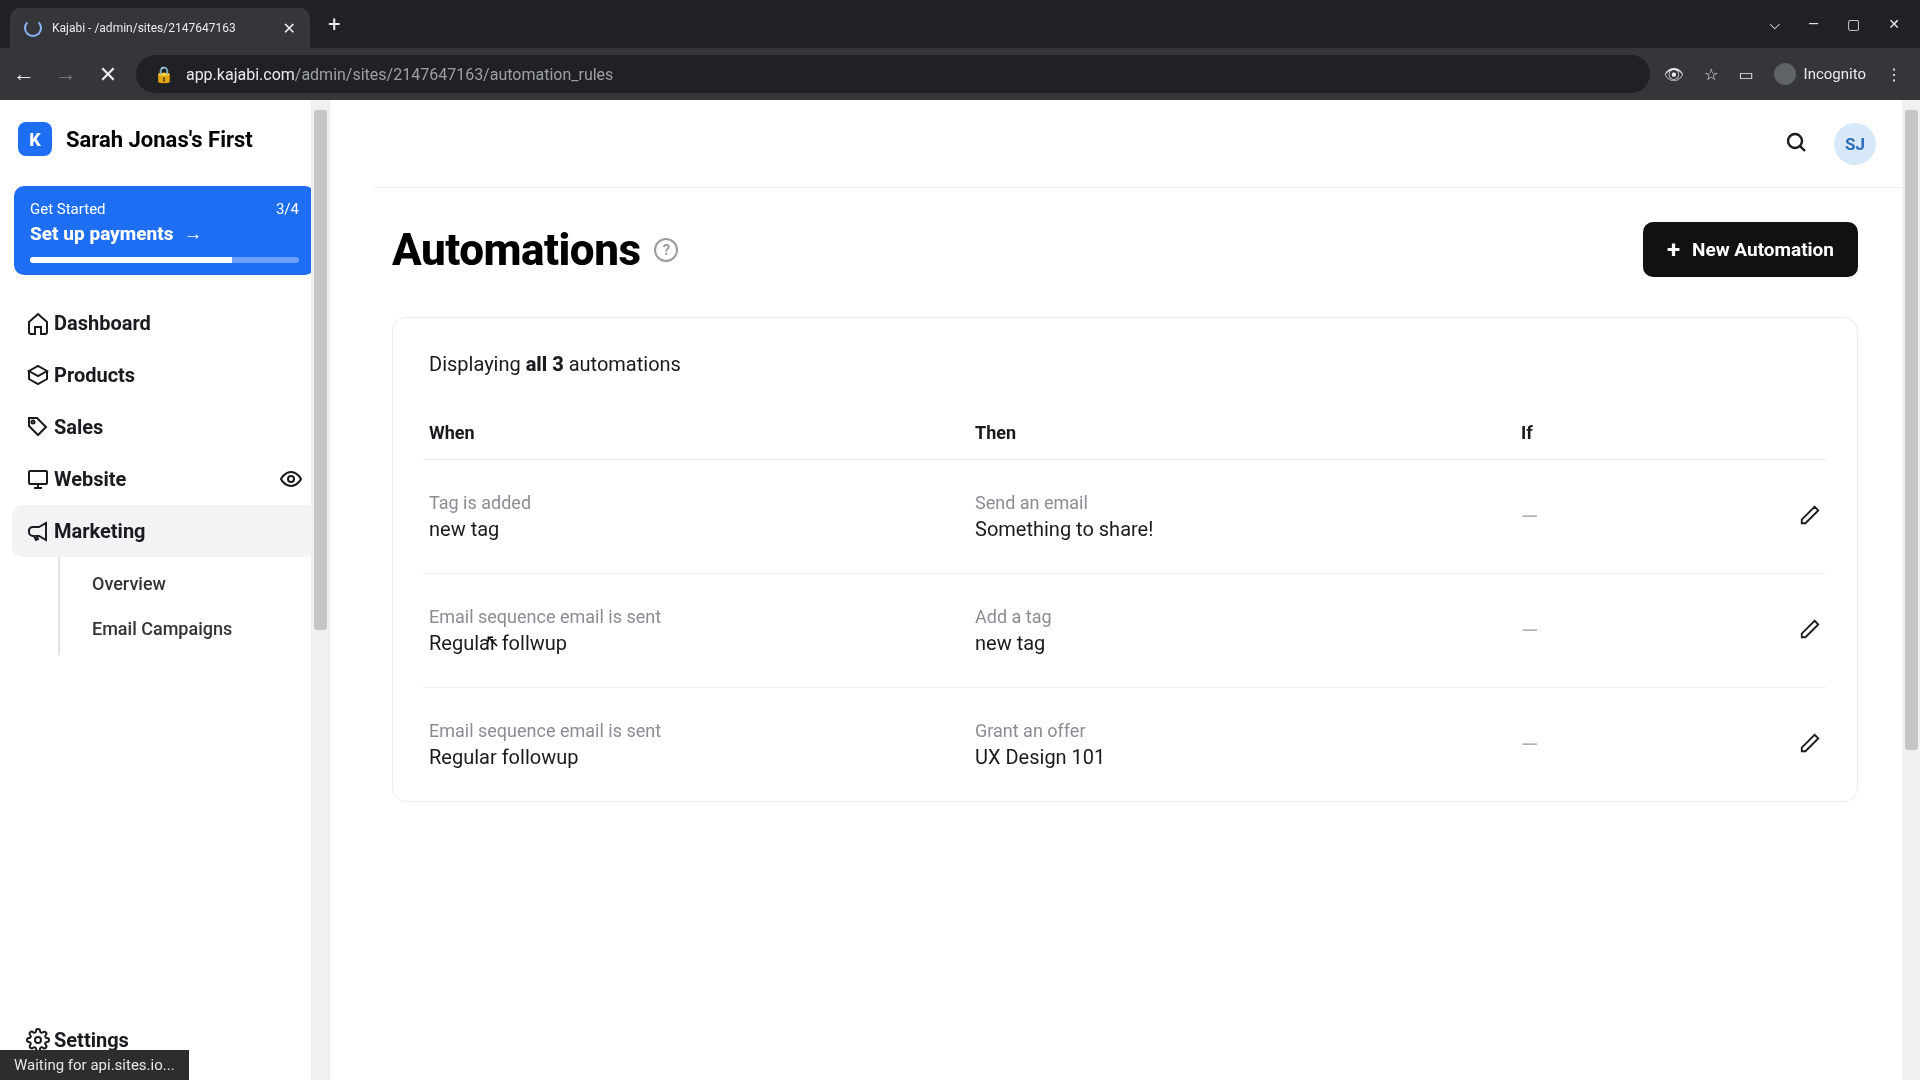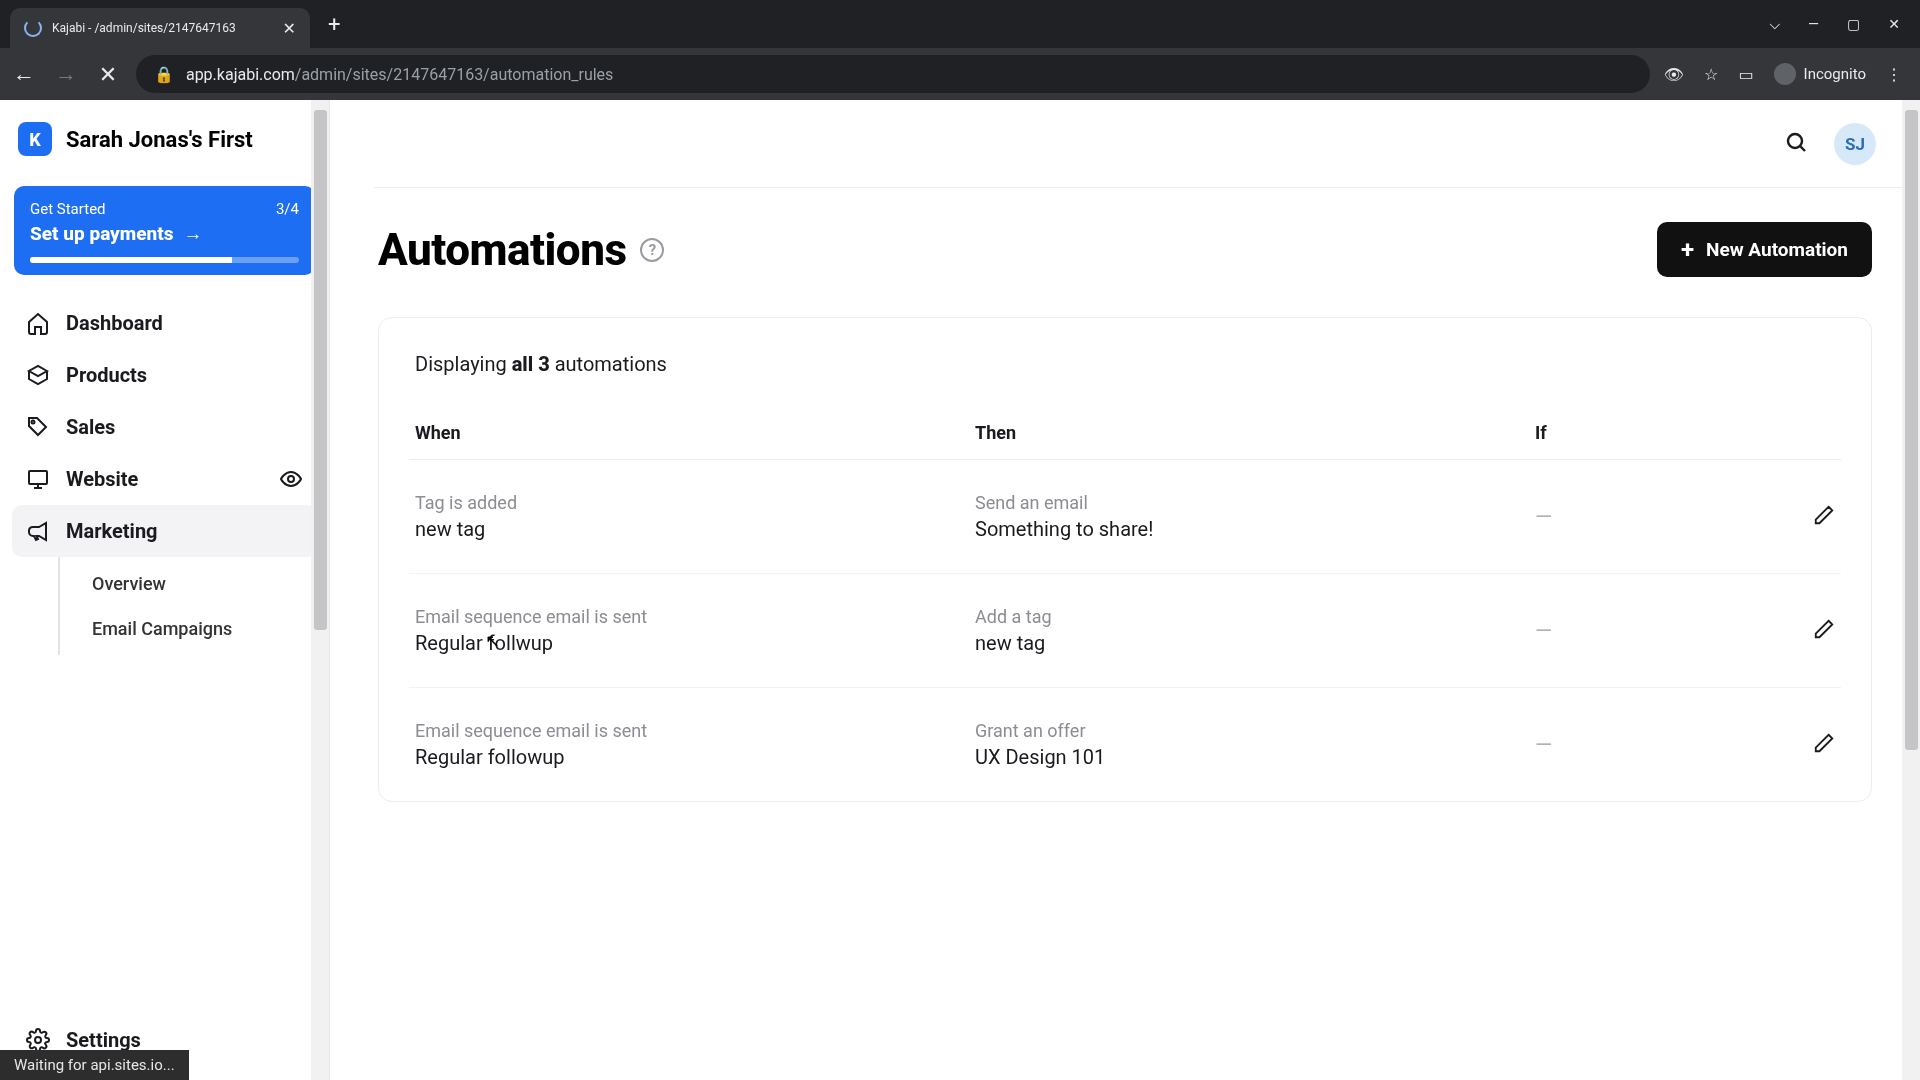--- a/index.html
+++ b/index.html
@@ -33,37 +33,37 @@
   .brand-logo { width: 34px; height: 34px; background: #1e6ef4; border-radius: 8px; display: flex; align-items: center; justify-content: center; color: #fff; font-weight: 800; font-size: 18px; }
   .brand-name { font-weight: 700; font-size: 22px; }
 
   .get-started { margin: 8px 14px 18px; background: #1e6ef4; border-radius: 10px; padding: 14px 16px 12px; color: #fff; }
   .gs-top { display: flex; justify-content: space-between; font-size: 15px; }
   .gs-action { font-weight: 800; font-size: 19px; margin-top: 4px; display: flex; align-items: center; gap: 10px; }
   .gs-bar { margin-top: 12px; height: 6px; background: rgba(255,255,255,.35); border-radius: 3px; overflow: hidden; }
   .gs-fill { height: 100%; background: #fff; width: 75%; }
 
   .nav { padding: 4px 12px; }
-  .nav-item { display: flex; align-items: center; gap: 16px; padding: 14px 14px; font-size: 20px; font-weight: 700; border-radius: 10px; cursor: pointer; color: #1a1a1f; }
+  .nav-item { display: flex; align-items: center; gap: 4px; padding: 14px 14px; font-size: 20px; font-weight: 700; border-radius: 10px; cursor: pointer; color: #1a1a1f; }
   .nav-item.active { background: #f3f3f5; }
   .nav-ico { width: 24px; height: 24px; display: inline-flex; align-items: center; justify-content: center; }
   .nav-ico svg { width: 24px; height: 24px; stroke: #1a1a1f; fill: none; stroke-width: 2; }
   .eye { margin-left: auto; }
 
   .subnav { margin-left: 46px; border-left: 2px solid #e3e3e6; padding: 4px 0 4px 22px; }
   .subnav-item { padding: 12px 10px; font-size: 18px; color: #333; cursor: pointer; font-weight: 500; }
 
   .sidebar-footer { margin-top: auto; padding: 6px 12px 14px; }
 
   .main { flex: 1; display: flex; flex-direction: column; }
   .topbar { height: 88px; display: flex; align-items: center; justify-content: flex-end; padding: 0 44px; gap: 26px; border-bottom: 1px solid #eeeef1; margin-left: 44px; }
   .search-ico svg { width: 24px; height: 24px; stroke: #1a1a1f; fill: none; stroke-width: 2.4; }
   .avatar { width: 42px; height: 42px; border-radius: 50%; background: #d7e9f8; color: #2a6db8; display: flex; align-items: center; justify-content: center; font-weight: 700; font-size: 17px; }
 
-  .content { padding: 34px 48px; }
+  .content { padding: 34px 62px; }
   .hdr { display: flex; align-items: center; justify-content: space-between; }
   .h1wrap { display: flex; align-items: center; gap: 14px; }
   .h1 { font-size: 44px; font-weight: 800; letter-spacing: -.5px; }
   .help-ico { width: 24px; height: 24px; border: 2px solid #9a9aa2; border-radius: 50%; color: #9a9aa2; display: flex; align-items: center; justify-content: center; font-size: 15px; font-weight: 700; }
   .new-btn { background: #111; color: #fff; border: none; border-radius: 10px; padding: 16px 24px; font-size: 19px; font-weight: 700; display: flex; align-items: center; gap: 12px; cursor: pointer; }
   .new-btn .plus { font-size: 24px; line-height: 0; }
 
   .card { margin-top: 40px; border: 1px solid #ededf0; border-radius: 14px; padding: 34px 30px 0; }
   .disp { font-size: 20px; color: #1a1a1f; padding: 0 6px 30px; }
   .disp b { font-weight: 800; }

